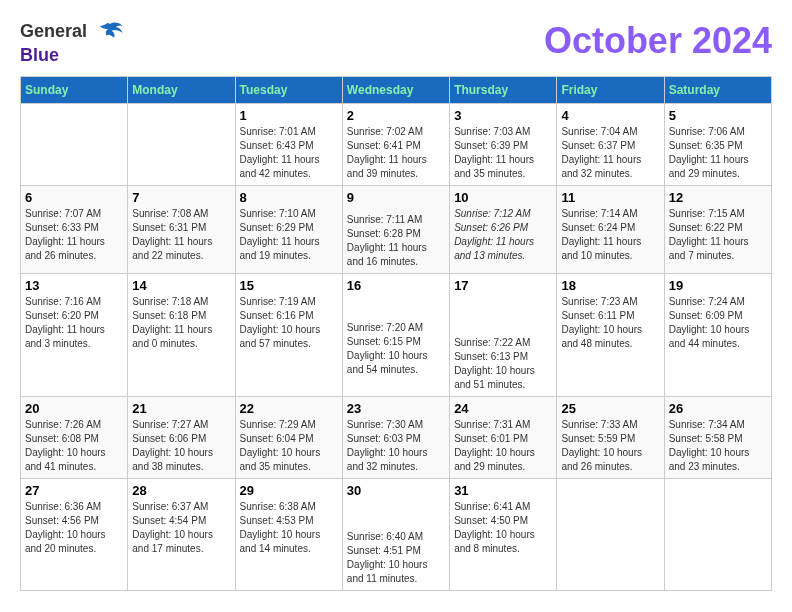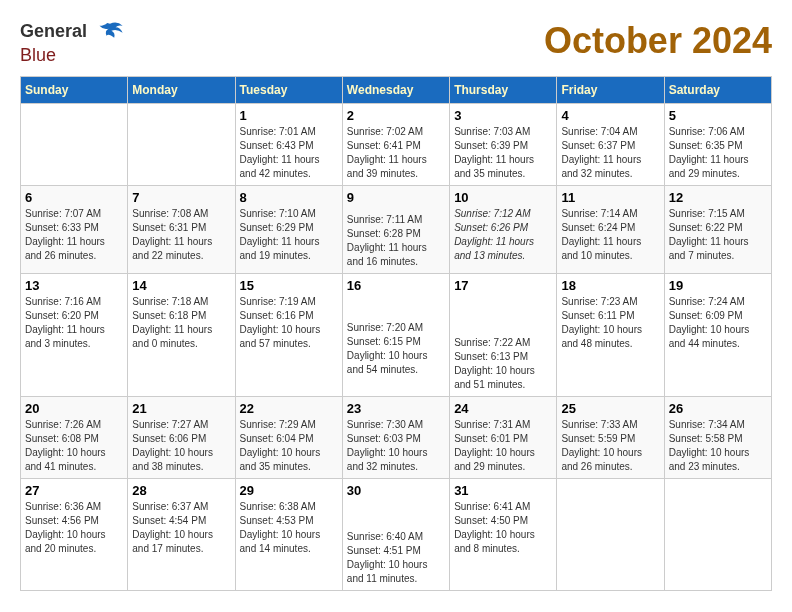--- a/index.html
+++ b/index.html
@@ -24,34 +24,34 @@
       width: 30px;
       height: 30px;
       margin-left: 4px;
     }
     .title-section {
       text-align: right;
     }
     .month-title {
       font-size: 36px;
       font-weight: bold;
-      color: #a16207;
+      color: #8b5cf6;
     }
     .location-subtitle {
       font-size: 16px;
       color: #555;
     }
     .calendar {
       width: 100%;
       border-collapse: collapse;
       font-size: 11px;
     }
     .calendar thead tr th {
       background-color: #1a6bbf;
-      color: #fef9c3;
+      color: #86efac;
       padding: 6px 4px;
       text-align: left;
       font-size: 12px;
       font-weight: bold;
       border: 1px solid #ccc;
     }
     .calendar tbody tr td {
       vertical-align: top;
       border: 1px solid #ccc;
       padding: 4px;
@@ -80,21 +80,21 @@
 <body>
 
 <div class="header-section">
   <div class="logo">
     <div>
       <span style="font-size:18px;font-weight:bold;color:#333;">General</span>
       <svg class="logo-icon" viewBox="0 0 40 35" style="display:inline-block;vertical-align:middle;width:28px;height:25px;">
         <path d="M20 5 Q30 0 38 8 Q32 6 28 10 Q35 10 38 18 Q30 12 22 15 Q28 18 26 25 Q18 18 15 22 Q12 15 18 12 Q10 14 5 8 Q12 8 16 4 Z" fill="#1a6bbf"></path>
       </svg>
       <br>
-      <span style="font-size:18px;font-weight:normal;color:#7f1d1d;">Blue</span>
+      <span style="font-size:18px;font-weight:bold;color:#4c1d95;">Blue</span>
     </div>
   </div>
   <div class="title-section">
     <div class="month-title">October 2024</div>
   </div>
 </div>
 
 <table class="calendar">
   <thead>
     <tr>

